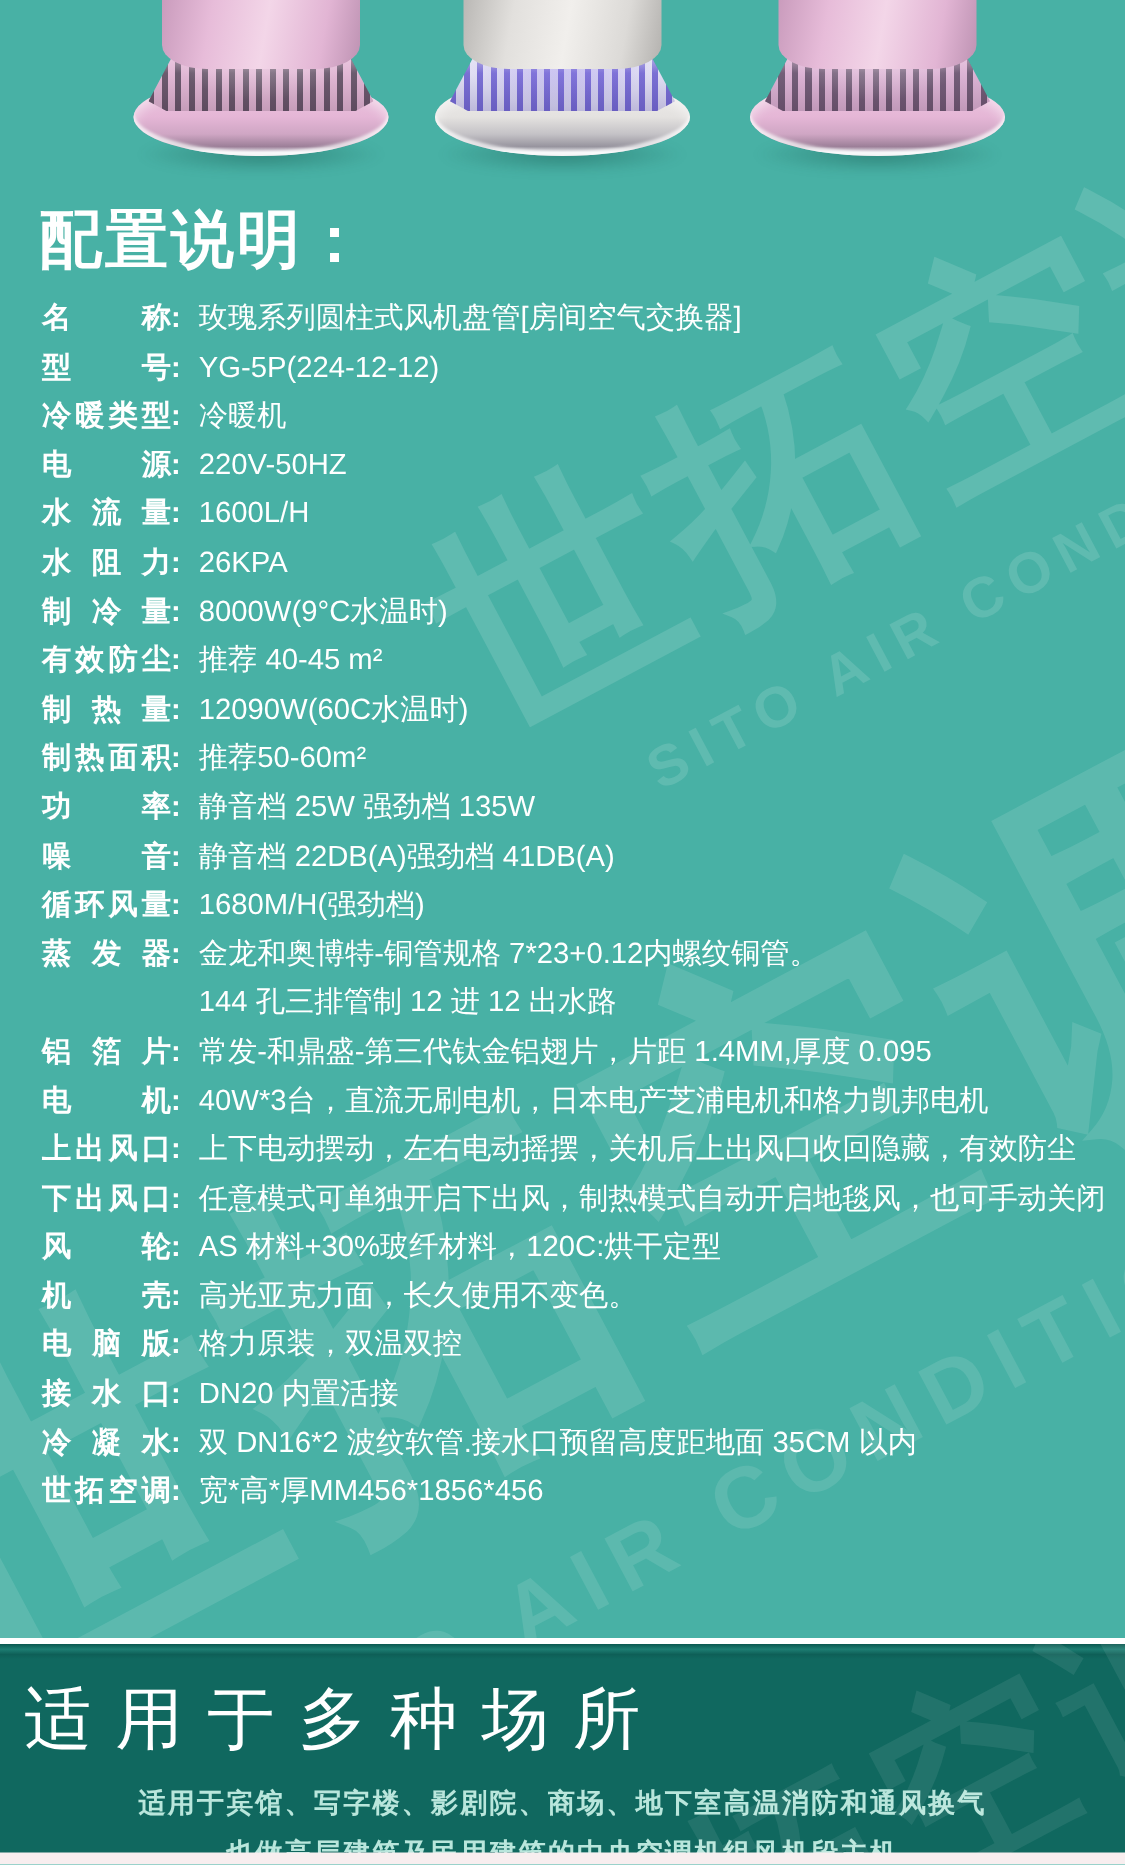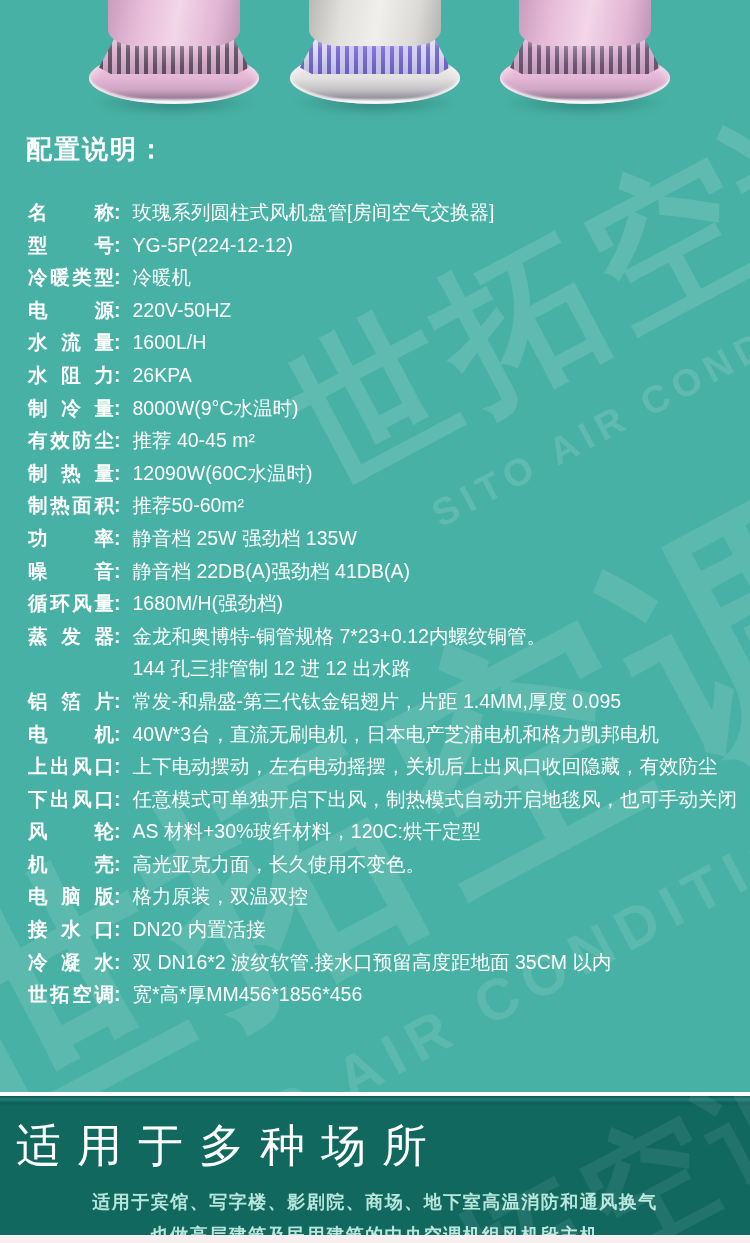--- a/index.html
+++ b/index.html
@@ -46,21 +46,21 @@
   .wm1 .wm-en{font-size:38px;letter-spacing:7px;margin-top:2px;}
   .wm2{top:640px;left:-150px;width:1150px;color:rgba(255,255,255,.11);}
   .wm2 .wm-cn{font-size:250px;letter-spacing:14px;}
   .wm2 .wm-en{font-size:58px;letter-spacing:10px;margin-top:4px;}
   .wm3{right:-130px;top:30px;width:560px;color:rgba(255,255,255,.08);}
   .wm3 .wm-cn{font-size:130px;letter-spacing:8px;}
   .wm3 .wm-en{font-size:30px;letter-spacing:6px;}
 
   
   .heading{position:absolute;top:132px;left:26px;margin:0;color:#fff;
-           font-size:26px;font-weight:800;letter-spacing:2px;}
+           font-size:42px;font-weight:800;letter-spacing:2px;}
   .specs{position:absolute;top:196px;left:28px;width:712px;color:#fff;}
   .row{height:32.6px;line-height:32.6px;white-space:nowrap;font-size:19.5px;}
   .lbl{display:inline-block;width:86px;font-weight:700;text-align:justify;text-align-last:justify;
        vertical-align:top;}
   .colon{font-weight:700;margin-right:12px;}
   .cont .colon{visibility:hidden;}
   .val{font-weight:400;text-align:right;}
 
   
   .footer{position:absolute;top:1092px;left:0;right:0;height:143px;background:#10685f;

